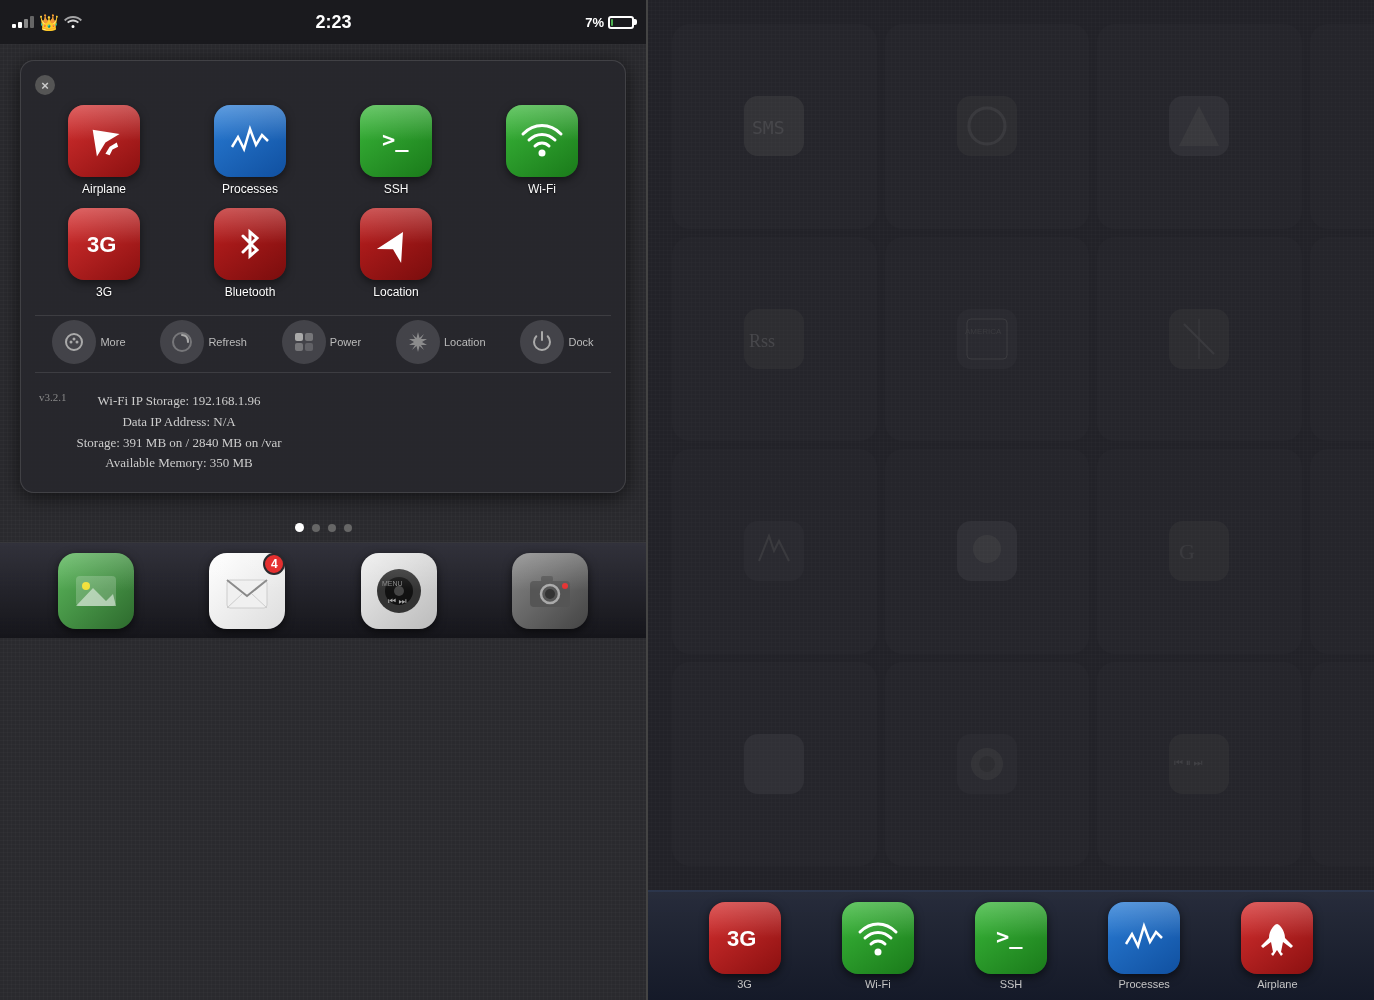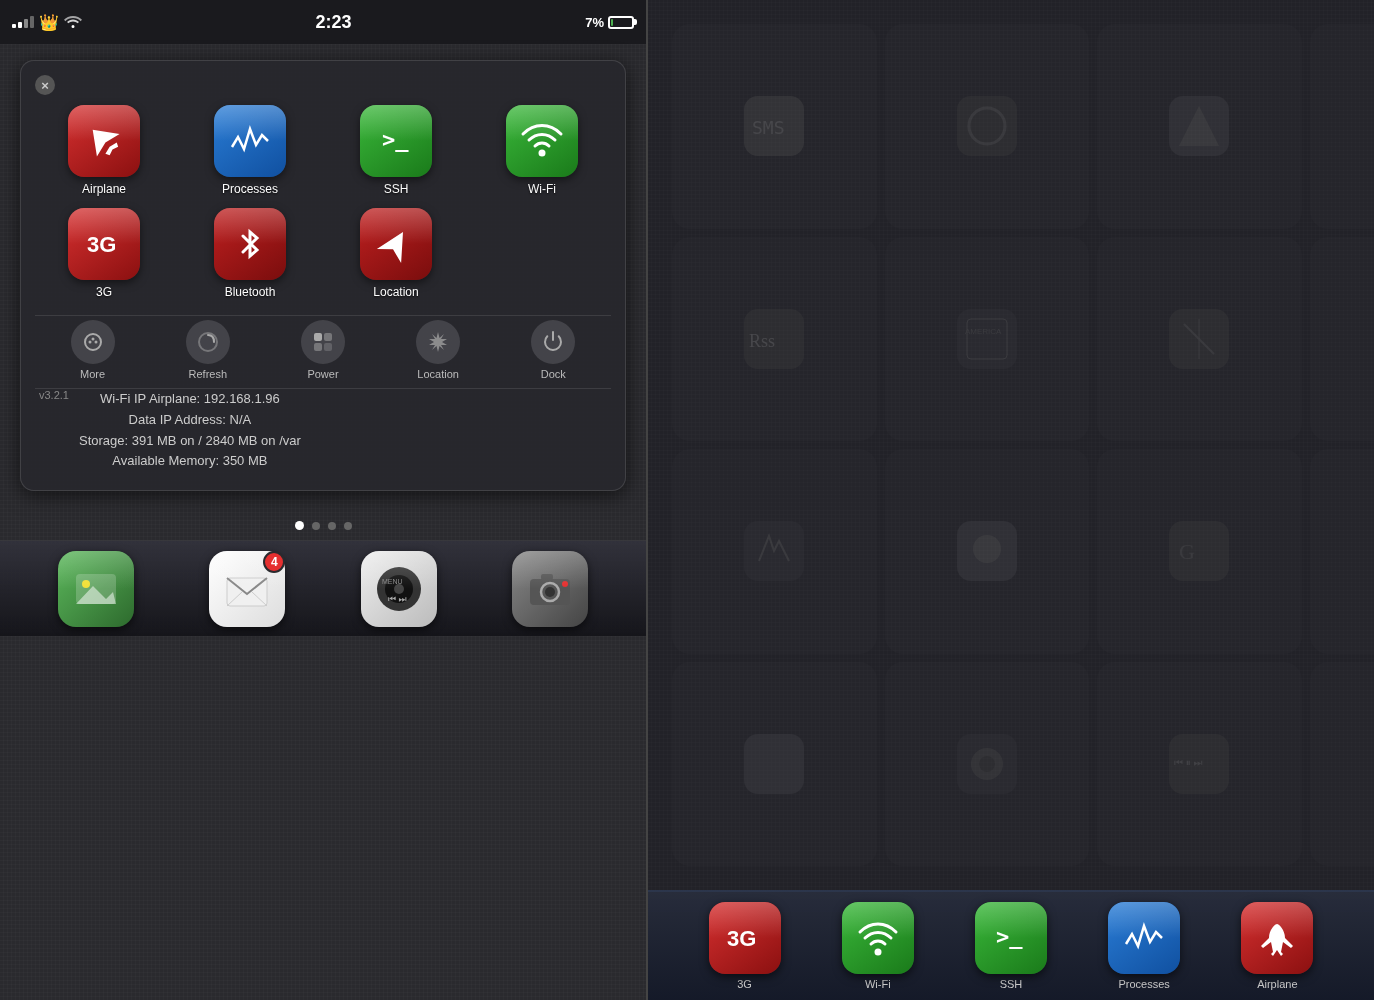--- a/index.html
+++ b/index.html
@@ -134,34 +134,35 @@
 
     .icon-svg { position: relative; z-index: 1; }
 
     
     .quick-icons {
       display: flex; justify-content: space-around; padding: 4px 0 8px;
       border-top: 1px solid rgba(255,255,255,0.1);
       margin-top: 4px;
     }
     .quick-item {
-      display: flex; flex-direction: column; align-items: center; gap: 4px;
+      display: flex; flex-direction: row; align-items: center; gap: 4px;
       cursor: pointer;
     }
     .quick-icon {
       width: 44px; height: 44px; border-radius: 50%;
       background: rgba(80,80,85,0.7);
       display: flex; align-items: center; justify-content: center;
     }
     .quick-label { color: #bbb; font-size: 11px; }
 
     
     .info-section {
       border-top: 1px solid rgba(255,255,255,0.1);
-      padding: 0 4px 4px;
+      padding: 18px 4px 4px;
+      font-family: Liberation Serif, serif;
     }
     .version-badge {
       color: #888; font-size: 11px; margin-bottom: 6px;
     }
     .info-text {
       color: #ccc; font-size: 13px; text-align: center; line-height: 1.6;
     }
 
     
     .page-dots {
@@ -431,21 +432,21 @@
             </svg>
           </div>
           <span class="quick-label">Dock</span>
         </div>
       </div>
 
       <div class="info-section">
         <div style="display:flex; align-items:flex-start; gap:10px;">
           <span class="version-badge">v3.2.1</span>
           <div class="info-text">
-            <div>Wi-Fi IP Airplane: 192.168.1.96</div>
+            <div>Wi-Fi IP Storage: 192.168.1.96</div>
             <div>Data IP Address: N/A</div>
             <div>Storage: 391 MB on / 2840 MB on /var</div>
             <div>Available Memory: 350 MB</div>
           </div>
         </div>
       </div>
     </div>
 
     <div class="page-dots">
       <div class="dot active"></div>

